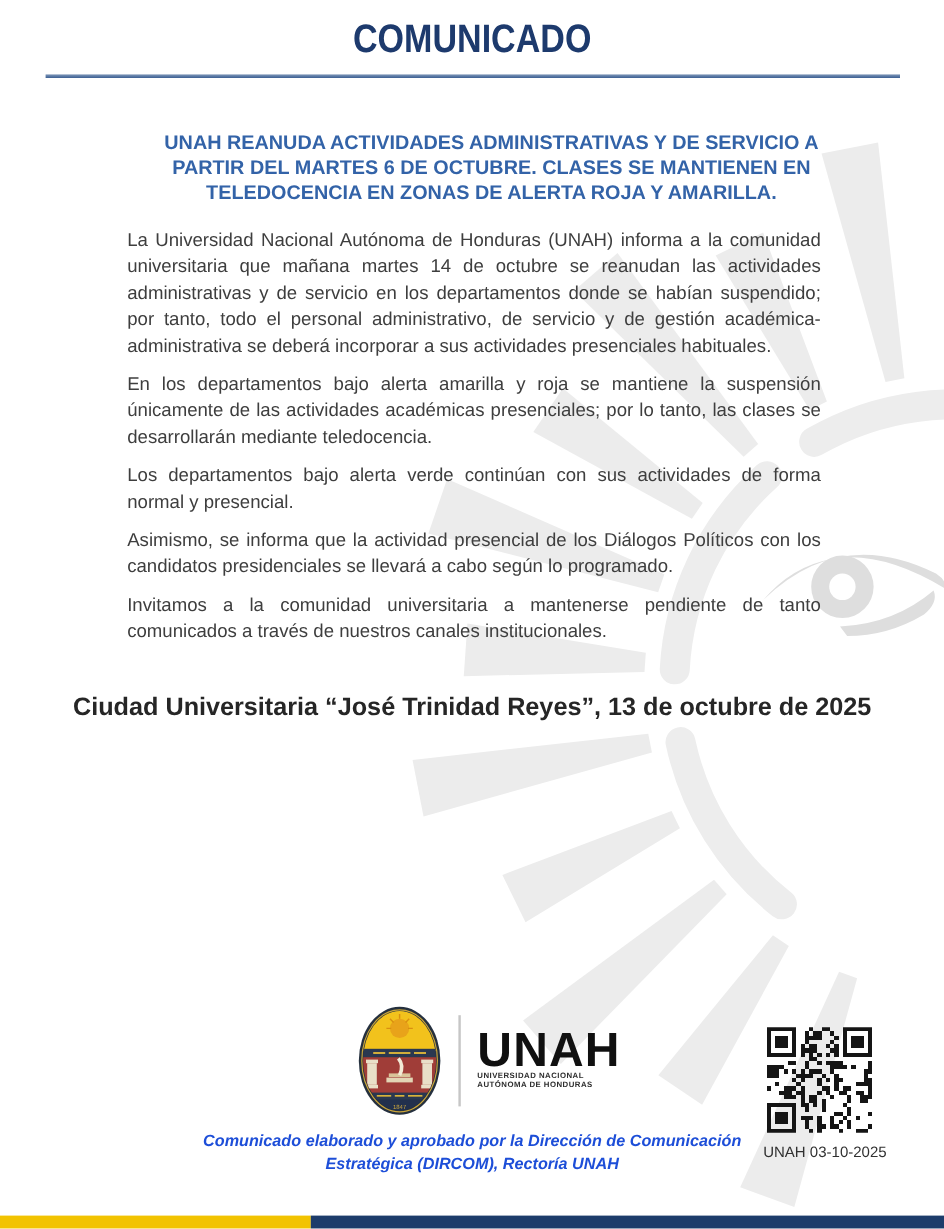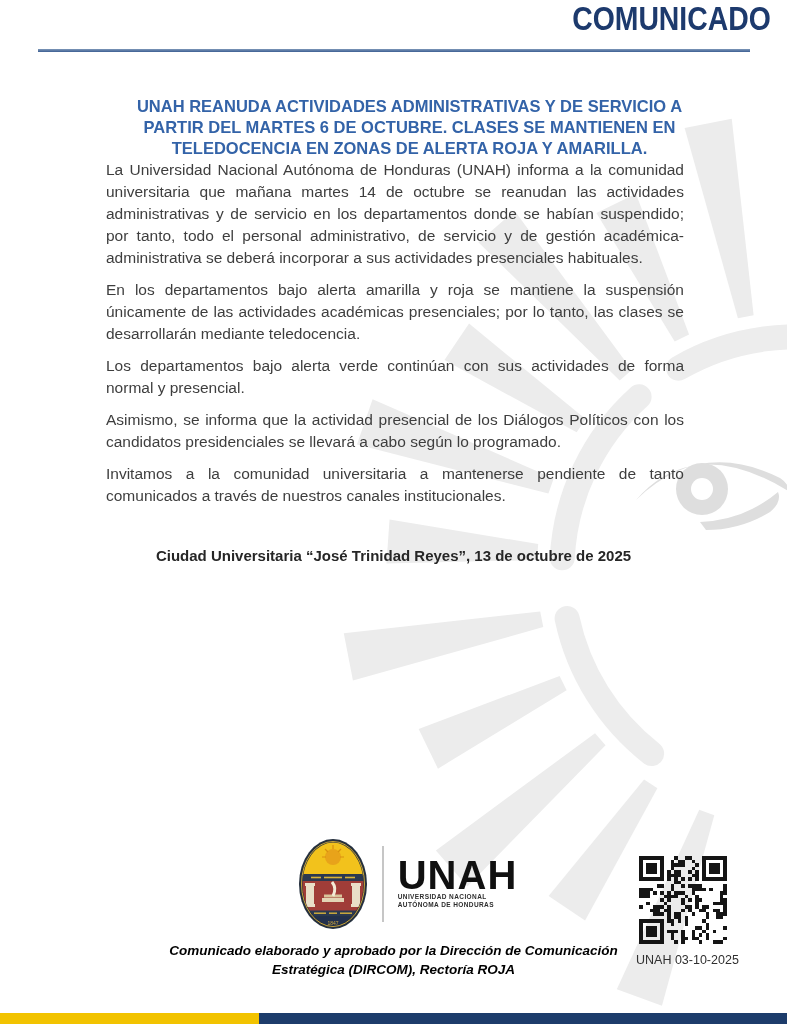--- a/index.html
+++ b/index.html
@@ -10,71 +10,71 @@
     position: relative;
     width: 787px; height: 1024px;
     margin: 0 auto;
     background: #ffffff;
     overflow: hidden;
   }
 
   .watermark { position: absolute; left: 0; top: 0; width: 787px; height: 1024px; pointer-events: none; }
   .content { position: relative; z-index: 1; }
 
-  .title-wrap { text-align: right; }
+  .title-wrap { margin-top: 13px; text-align: center; }
   .title-wrap .title {
     display: inline-block;
     font-size: 33px; font-weight: 700;
     color: var(--title_navy, #1d3a6d);
     transform: scaleX(.86); transform-origin: center;
     letter-spacing: 0;
   }
 
   .rule {
     width: 712px; height: 3px; margin: 11px auto 0;
     background: linear-gradient(#7e97b8, #3c5f93);
   }
 
   .headline {
     margin-top: 44px;
     text-align: center;
     color: var(--headline_blue, #3363a8);
     font-weight: 700; font-size: 16.5px; line-height: 21px; margin-left: 32px;
   }
 
-  .paragraphs { }
+  .paragraphs { margin-top: 18px; }
   .bodyp {
     width: 578px; margin: 0 0 10px 106px;
     text-align: justify;
     font-size: 15.5px; line-height: 22px;
     color: var(--body_text, #3e3e3e);
   }
 
   .dateline {
     margin-top: 40px;
     text-align: center;
-    font-size: 15px; font-weight: 700;
+    font-size: 21px; font-weight: 700;
     color: #262626;
   }
 
   .logo-row { position: absolute; top: 838px; left: 0; width: 100%; display: flex; justify-content: center; z-index: 1; }
   .logo { display: flex; align-items: center; transform: translateX(14px); }
   .shield { width: 70px; height: 92px; display: block; }
   .logo-divider { width: 2px; height: 76px; background: #c6c6c6; margin: 0 14px; }
   .acronym { font-size: 40px; font-weight: 800; letter-spacing: 1px; color: #101010; line-height: 30px; }
   .org { font-size: 6.5px; letter-spacing: .4px; color: #2e2e2e; font-weight: 700; line-height: 8px; margin-top: 3px; }
 
   .qr-block { position: absolute; left: 636px; top: 856px; width: 94px; z-index: 1; text-align: center; }
   .qr-svg { width: 88px; height: 88px; display: block; margin: 0 auto; }
   .qr-caption { margin-top: 9px; font-size: 12.5px; color: #303030; white-space: nowrap; }
 
   .footnote {
     position: absolute; top: 941px; left: 0; width: 100%;
     text-align: center; font-style: italic; font-weight: 600;
-    font-size: 13.5px; line-height: 19px; color: #000000; z-index: 1;
+    font-size: 13.5px; line-height: 19px; color: #1d4ed8; z-index: 1;
   }
 
   .stripe { position: absolute; bottom: 0; left: 0; width: 100%; height: 11px; display: flex; z-index: 2; }
   .stripe-yellow { width: 259px; background: var(--stripe_yellow, #F2C300); }
   .stripe-navy { flex: 1; background: var(--stripe_navy, #1d3c6b); }
 </style>
 </head>
 <body>
 
 <div class="page">
@@ -474,21 +474,21 @@
         <rect x="17" y="24" width="1" height="1"></rect>
         <rect x="21" y="24" width="1" height="1"></rect>
         <rect x="22" y="24" width="1" height="1"></rect>
         <rect x="23" y="24" width="1" height="1"></rect>
       </svg>
     <div class="qr-caption">UNAH 03-10-2025</div>
   </div>
 
   <div class="footnote">
     <div>Comunicado elaborado y aprobado por la Dirección de Comunicación</div>
-    <div>Estratégica (DIRCOM), Rectoría ROJA</div>
+    <div>Estratégica (DIRCOM), Rectoría UNAH</div>
   </div>
 
   <div class="stripe">
     <div class="stripe-yellow"></div>
     <div class="stripe-navy"></div>
   </div>
 
 </div>
 
 </body></html>

